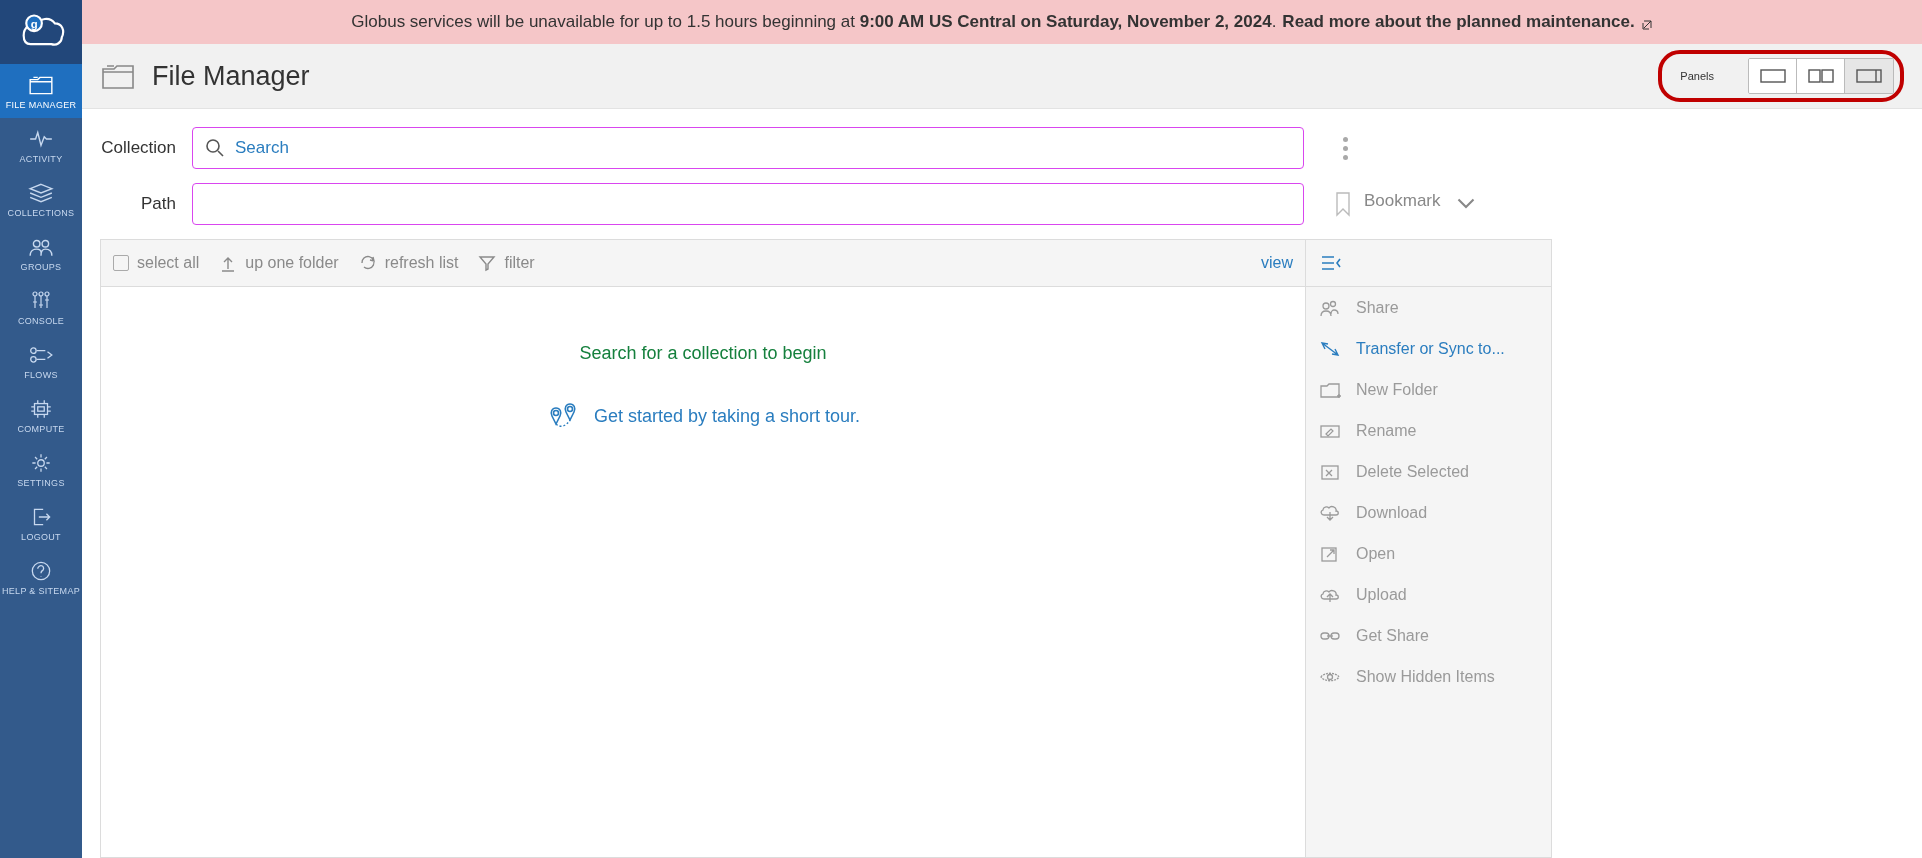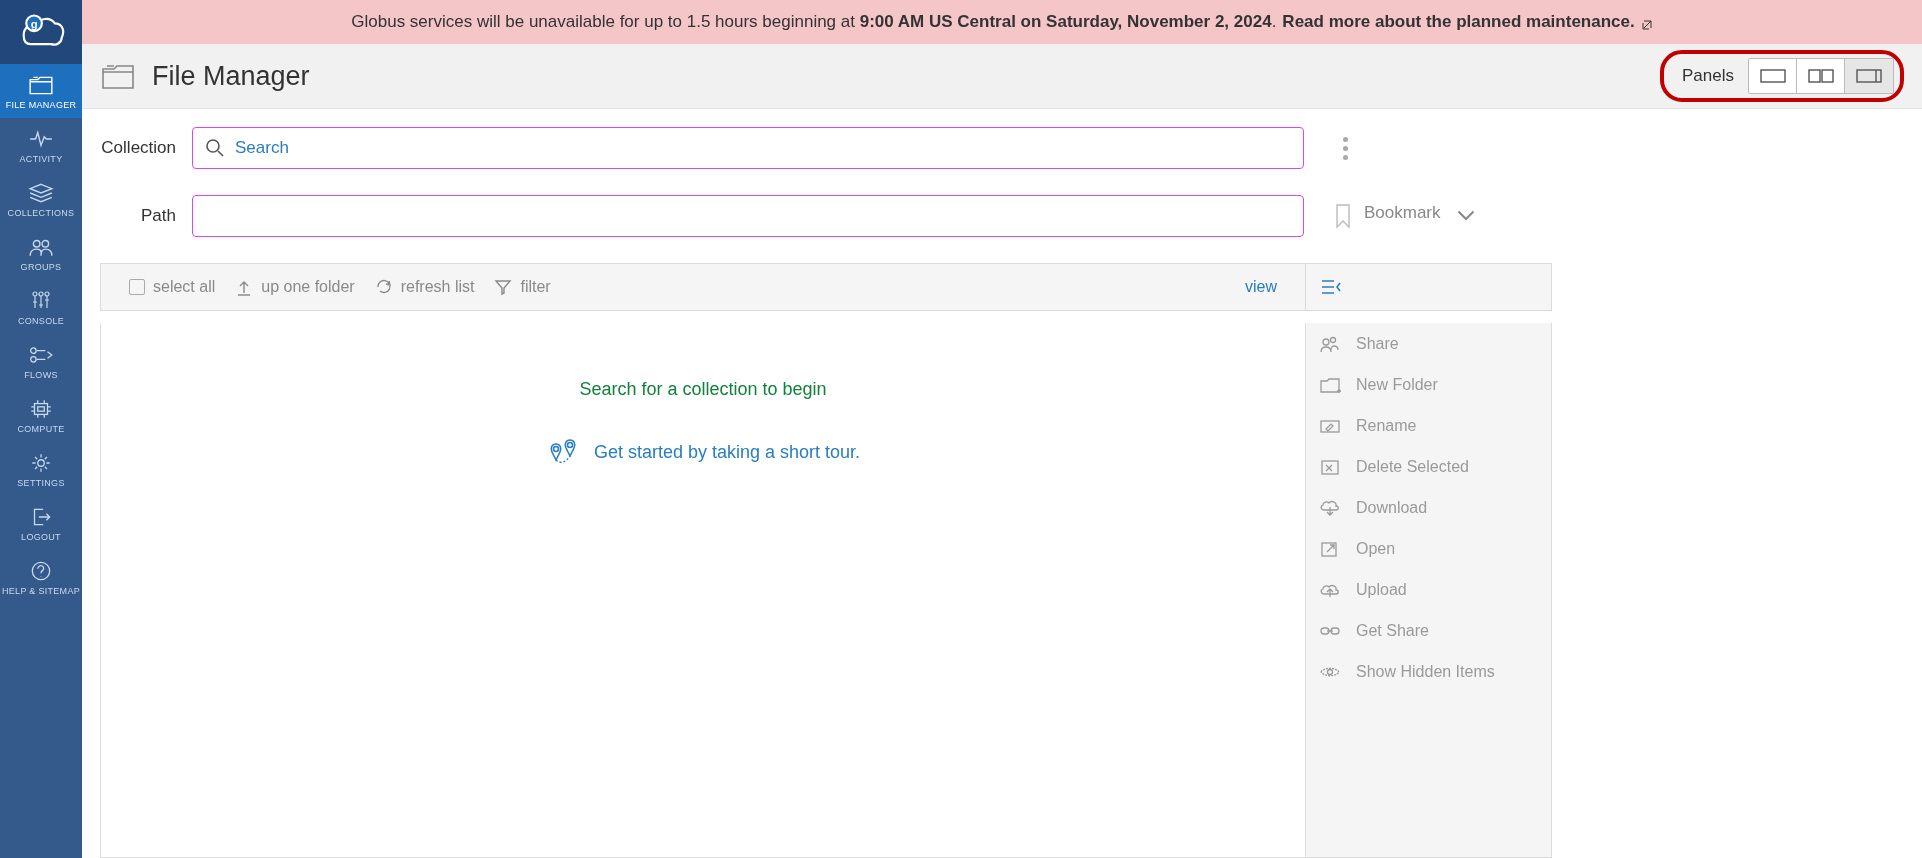--- a/index.html
+++ b/index.html
@@ -109,21 +109,21 @@
   flex: 1;
 }
 .panels-wrap {
   display: flex;
   align-items: center;
   gap: 10px;
   border: 4px solid #c00000;
   border-radius: 22px;
   padding: 4px 6px 4px 18px;
 }
-.panels-label { font-size: 17px; color: #333; margin-right: 4px; }
+.panels-label { font-size: 11px; color: #333; margin-right: 24px; }
 .panel-btns {
   display: flex;
   border: 1px solid #bbb;
   border-radius: 2px;
   overflow: hidden;
 }
 .panel-btn {
   width: 48px;
   height: 34px;
   display: flex;
@@ -137,21 +137,20 @@
 .panel-btn.sel { background: #e6e6e6; }
 .panel-btn svg { width: 26px; height: 16px; }
 
 
 .body {
   flex: 1;
   display: flex;
   flex-direction: column;
   padding: 18px 0 0 0;
   position: relative;
-  gap: 12px;
 }
 
 .row {
   display: flex;
   align-items: center;
   padding: 0 18px;
   margin-bottom: 14px;
   gap: 16px;
 }
 .row-label {
@@ -218,21 +217,21 @@
 }
 .toolbar {
   flex: 1;
   max-width: 1206px;
   height: 48px;
   border: 1px solid #dcdcdc;
   border-bottom: 1px solid #dcdcdc;
   background: #f5f5f5;
   display: flex;
   align-items: center;
-  padding: 0 28px;
+  padding: 0 12px;
   gap: 20px;
   color: #8a8a8a;
   font-size: 16px;
 }
 .tb-item {
   display: flex;
   align-items: center;
   gap: 8px;
   cursor: pointer;
 }
@@ -577,20 +576,26 @@
 
       <div class="side-actions">
         <div class="action-item">
           <svg viewBox="0 0 24 20">
               <circle cx="8" cy="8" r="3" fill="none" stroke="currentColor" stroke-width="1.3"></circle>
               <circle cx="15" cy="6" r="2.5" fill="none" stroke="currentColor" stroke-width="1.3"></circle>
               <path d="M3 18 C3 14 6 13 8 13 C10 13 13 14 13 18 M13 16 C13 13 15 12 16 12 C19 12 20 14 20 16" fill="none" stroke="currentColor" stroke-width="1.3"></path>
             </svg>
           <span>Share</span>
         </div>
+        <div class="action-item enabled">
+          <svg viewBox="0 0 24 20">
+              <path d="M4 4 L20 16 M17 10 L20 16 L14 15 M7 10 L4 4 L10 5" fill="none" stroke="currentColor" stroke-width="1.4"></path>
+            </svg>
+          <span>Transfer or Sync to...</span>
+        </div>
         <div class="action-item">
           <svg viewBox="0 0 24 20">
               <path d="M3 6 L9 6 L11 4 L21 4 L21 17 L3 17 Z" fill="none" stroke="currentColor" stroke-width="1.3"></path>
               <path d="M1 14 L1 18 M-1 16 L3 16" stroke="currentColor" stroke-width="1.3" transform="translate(20,0)"></path>
             </svg>
           <span>New Folder</span>
         </div>
         <div class="action-item">
           <svg viewBox="0 0 24 20">
               <rect x="3" y="5" width="18" height="11" fill="none" stroke="currentColor" stroke-width="1.3"></rect>

